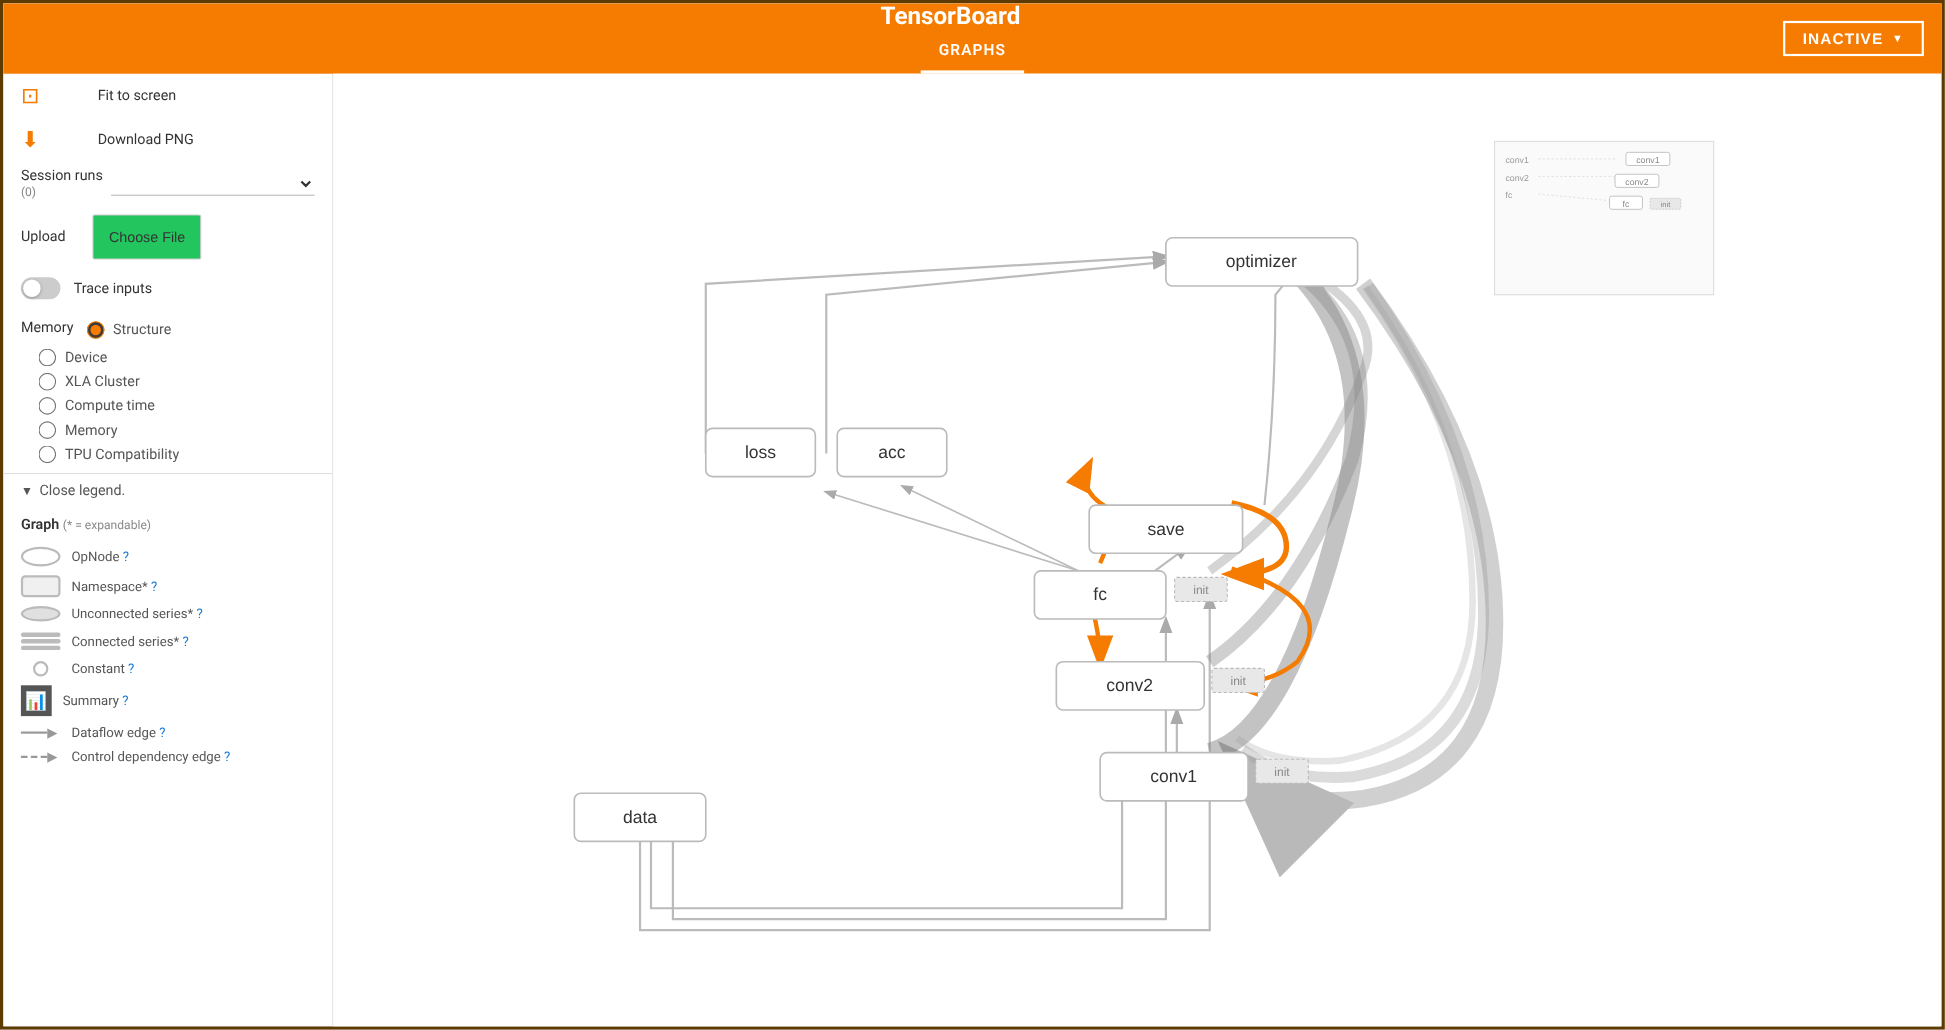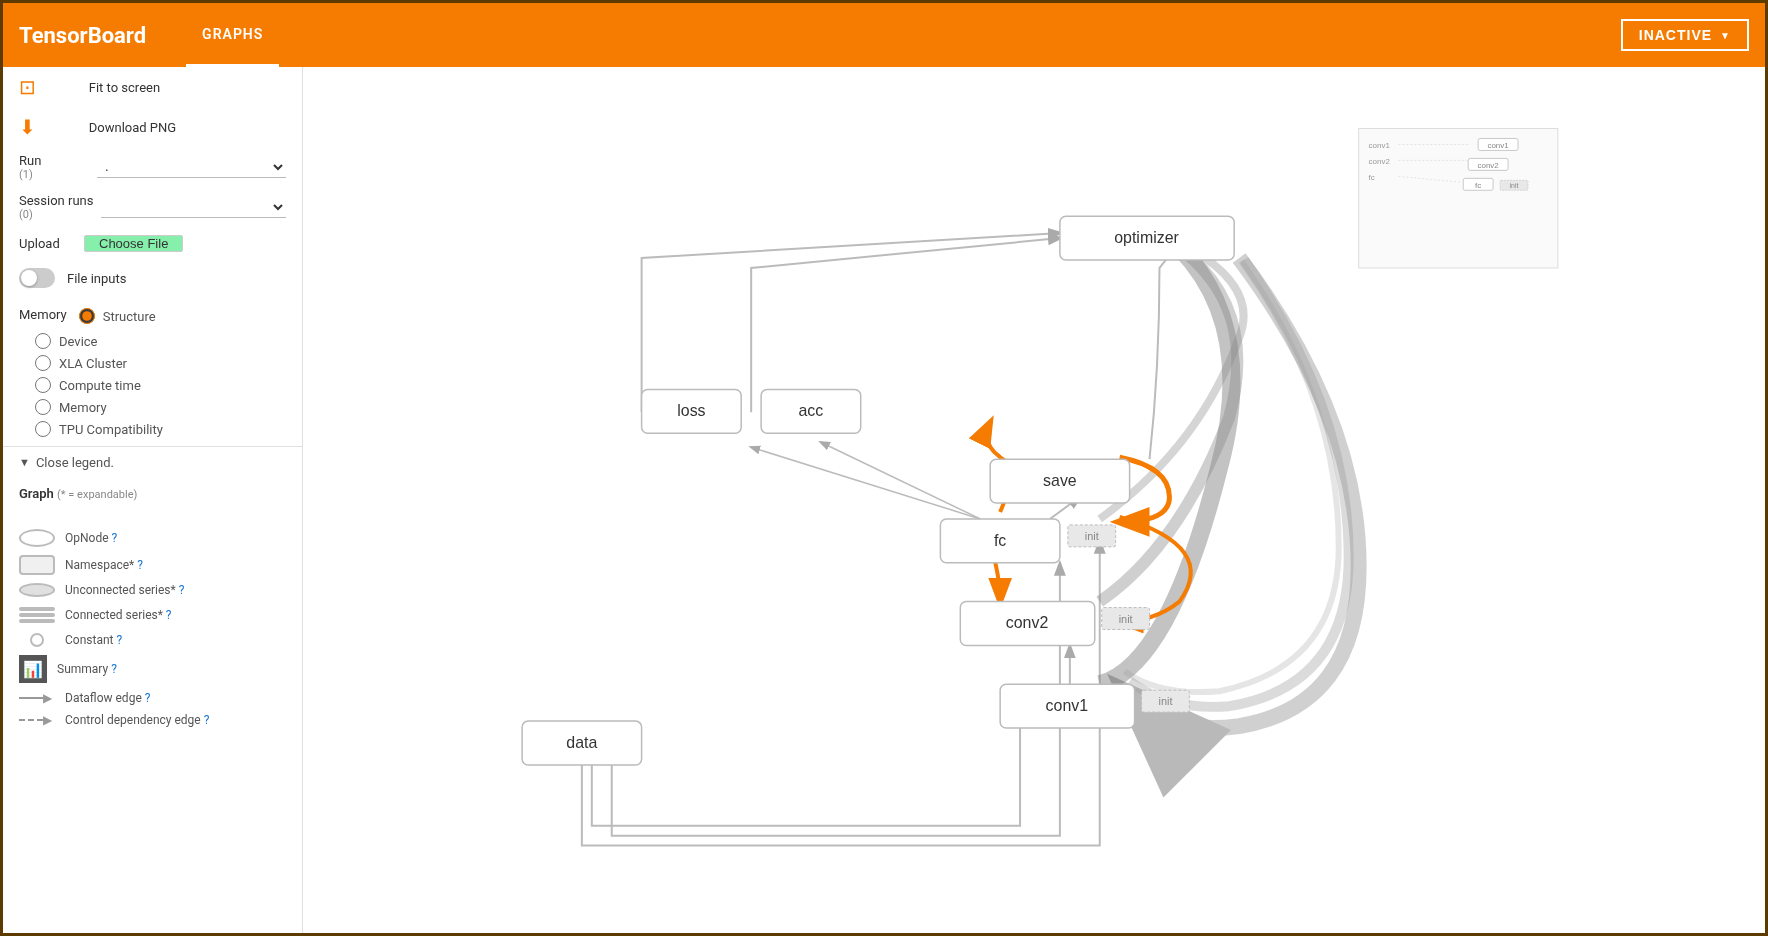--- a/index.html
+++ b/index.html
@@ -6,20 +6,21 @@
     body { font-family: 'Roboto', Arial, sans-serif; font-size: 13px; background: #f5f5f5; overflow: hidden; width: 1768px; height: 936px; border: 3px solid #5d3a00; }
 
     
     .header {
       display: flex;
       align-items: center;
       background: #f57c00;
       height: 64px;
       padding: 0 16px;
       position: relative;
+      flex-direction: column;
     }
     .header-logo {
       color: white;
       font-size: 22px;
       font-weight: bold;
       margin-right: 40px;
     }
     .header-nav {
       display: flex;
       align-items: center;
@@ -124,23 +125,23 @@
 
     
     .upload-row {
       display: flex;
       align-items: center;
       padding: 8px 16px;
       gap: 10px;
     }
     .upload-label { font-size: 13px; color: #333; min-width: 55px; }
     .choose-file-btn {
-      background: #86efac;
+      background: #22c55e;
       border: 1px solid #ccc;
-      padding: 0 14px;
+      padding: 12px 14px;
       font-size: 13px;
       color: #333;
       cursor: pointer;
       border-radius: 2px;
     }
 
     
     .toggle-row {
       display: flex;
       align-items: center;
@@ -193,21 +194,21 @@
       gap: 6px;
       padding: 8px 16px;
       cursor: pointer;
       color: #555;
       font-size: 13px;
       border-top: 1px solid #e0e0e0;
     }
     .legend-toggle-icon { font-size: 11px; }
 
     .legend-section { padding: 8px 16px; }
-    .legend-title { font-size: 13px; font-weight: 600; color: #333; margin-bottom: 24px; }
+    .legend-title { font-size: 13px; font-weight: 600; color: #333; margin-bottom: 8px; }
     .legend-subtitle { font-size: 11px; color: #888; font-weight: normal; }
 
     .legend-item {
       display: flex;
       align-items: center;
       gap: 10px;
       padding: 4px 0;
     }
     .legend-shape-namespace {
       width: 36px;
@@ -324,48 +325,39 @@
     <div class="sidebar-action">
       <span class="icon-fit">⊡</span>
       <span class="action-label">Fit to screen</span>
     </div>
 
     <div class="sidebar-action">
       <span class="icon-download">⬇</span>
       <span class="action-label">Download PNG</span>
     </div>
 
-    <div class="form-row">
-      <div>
-        <div class="form-label">Run</div>
-        <div class="form-label-sub">(1)</div>
-      </div>
-      <select class="form-select">
-        <option>.</option>
-      </select>
-    </div>
 
     <div class="form-row">
       <div>
         <div class="form-label">Session runs</div>
         <div class="form-label-sub">(0)</div>
       </div>
       <select class="form-select">
         <option></option>
       </select>
     </div>
 
     <div class="upload-row">
       <span class="upload-label">Upload</span>
       <button class="choose-file-btn">Choose File</button>
     </div>
 
     <div class="toggle-row">
       <div class="toggle-switch"></div>
-      <span class="toggle-label">File inputs</span>
+      <span class="toggle-label">Trace inputs</span>
     </div>
 
     <div class="color-section">
       <div class="radio-row">
         <span class="color-title">Memory</span>
         <div class="radio-row" style="margin-left:4px;">
           <input type="radio" class="radio-input" name="color" checked="" style="">
           <span class="radio-label">Structure</span>
         </div>
       </div>

